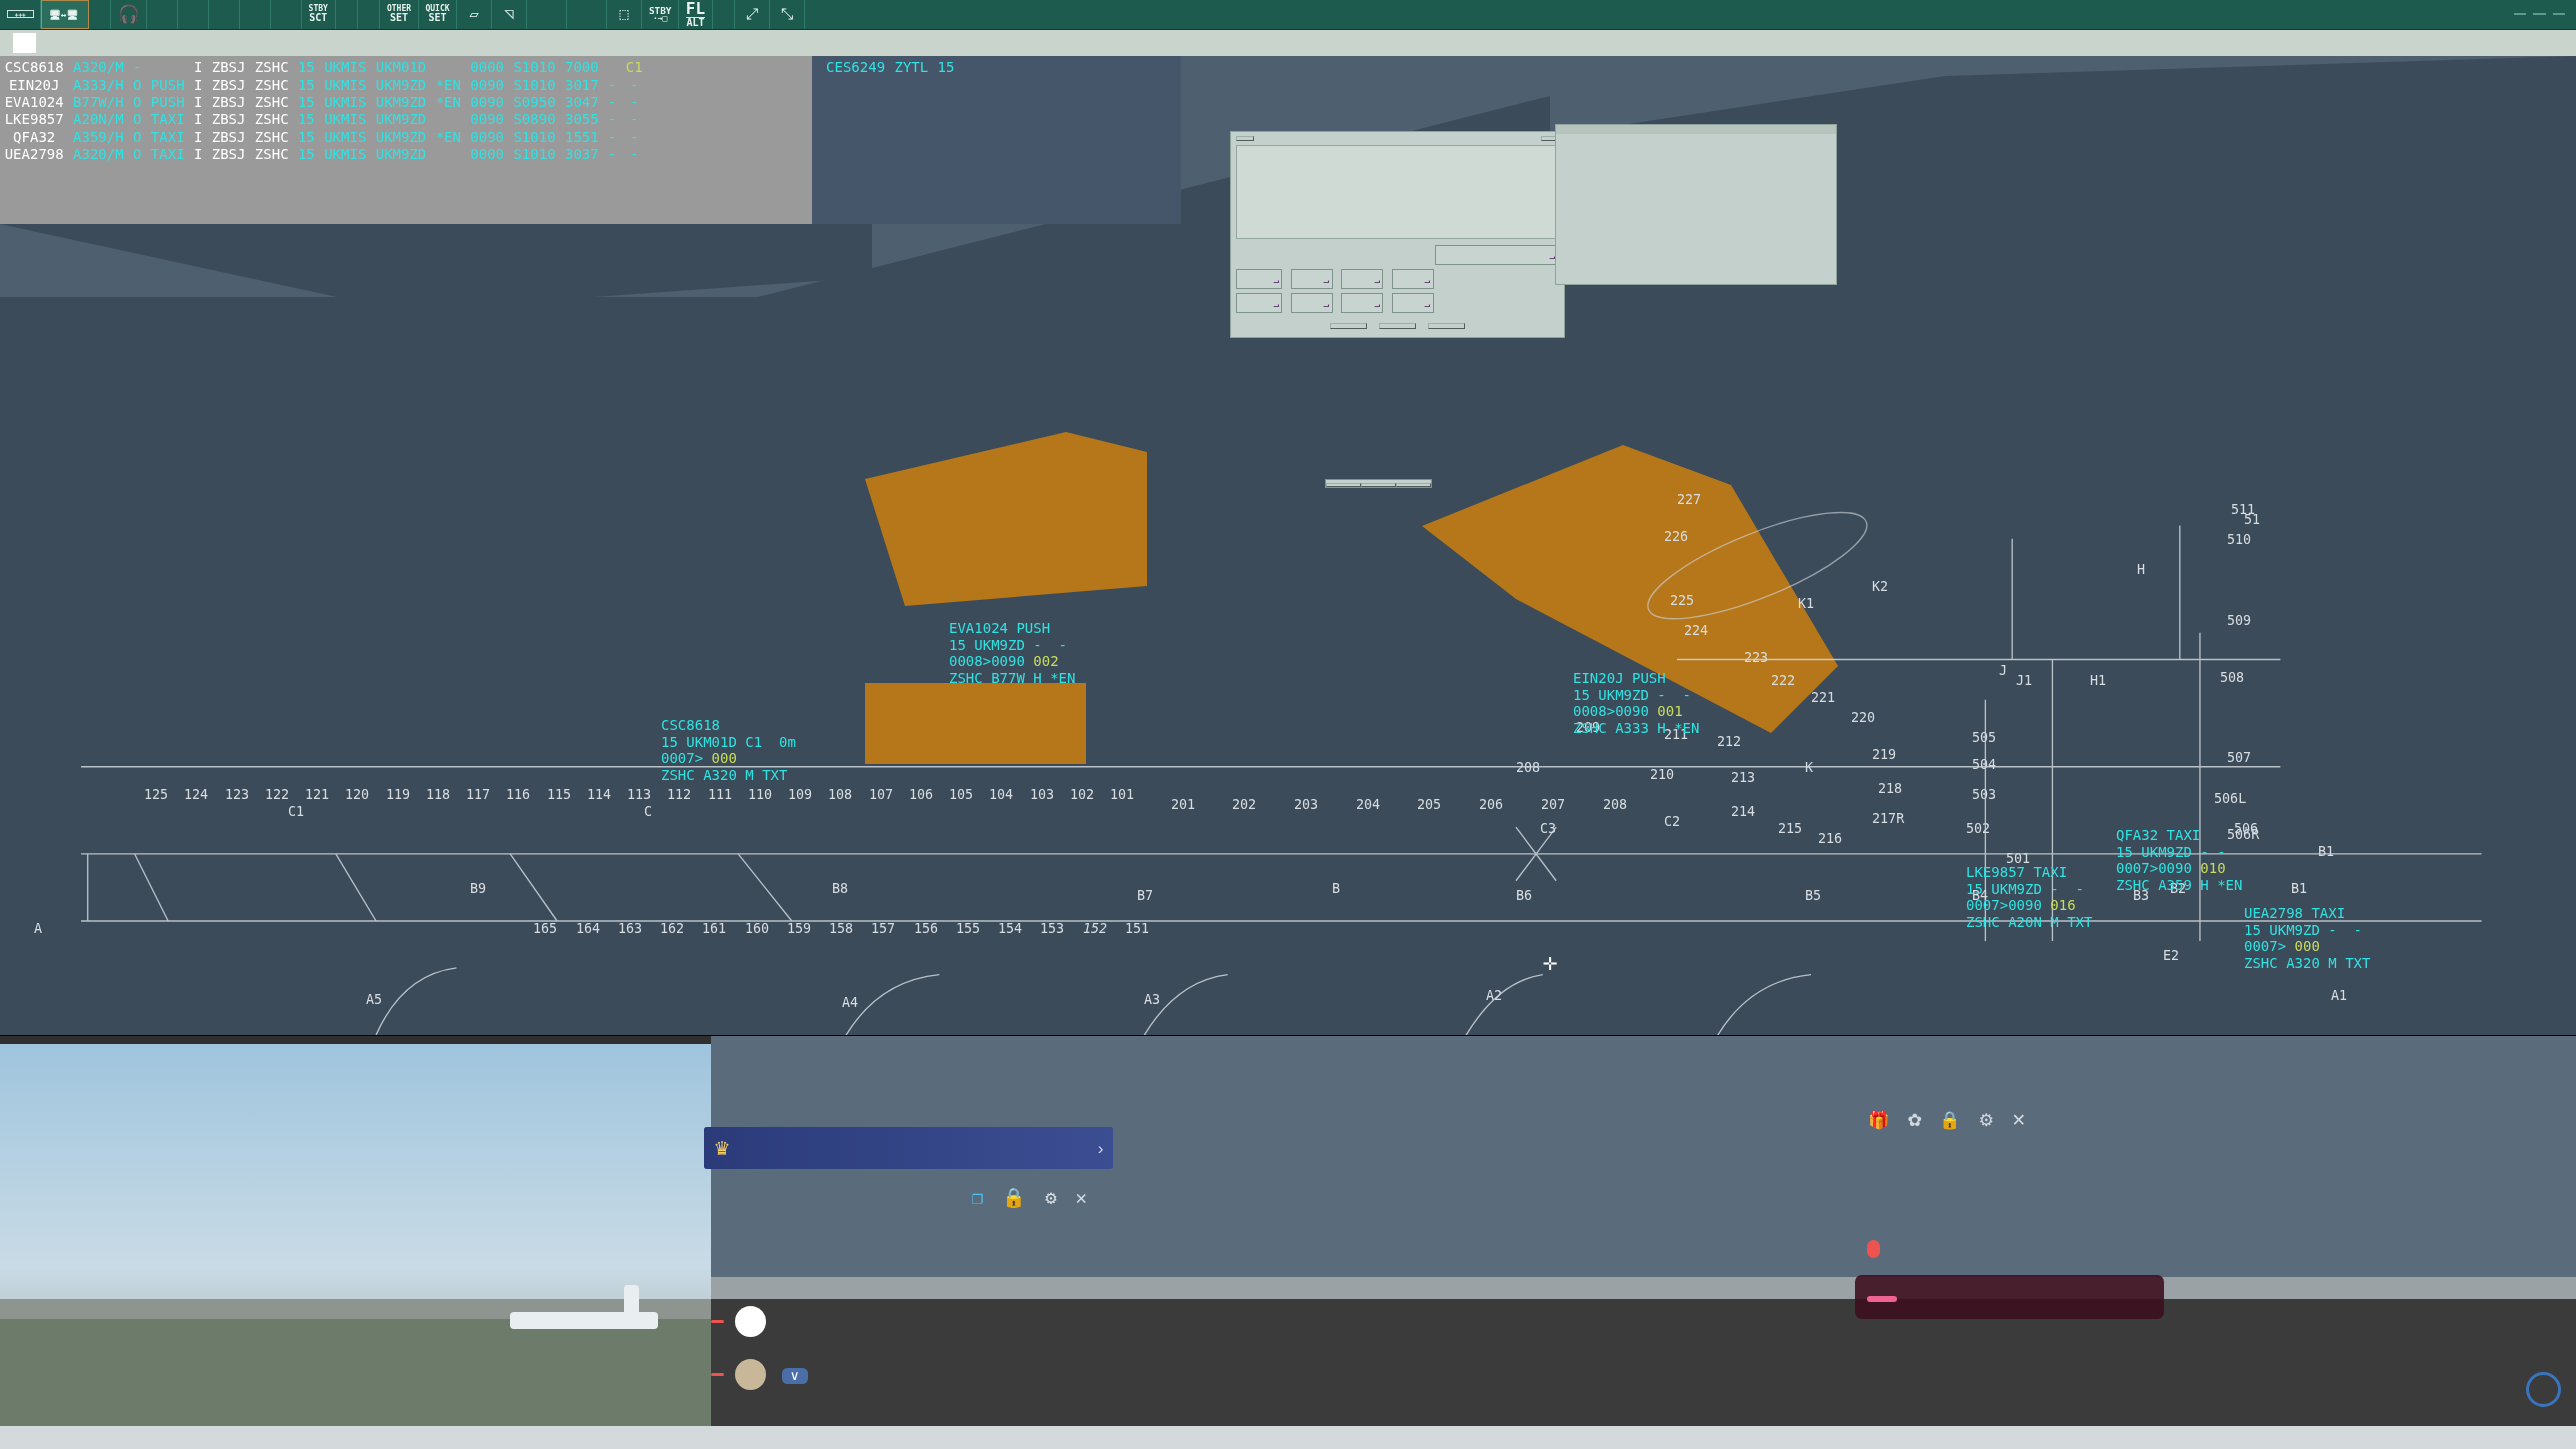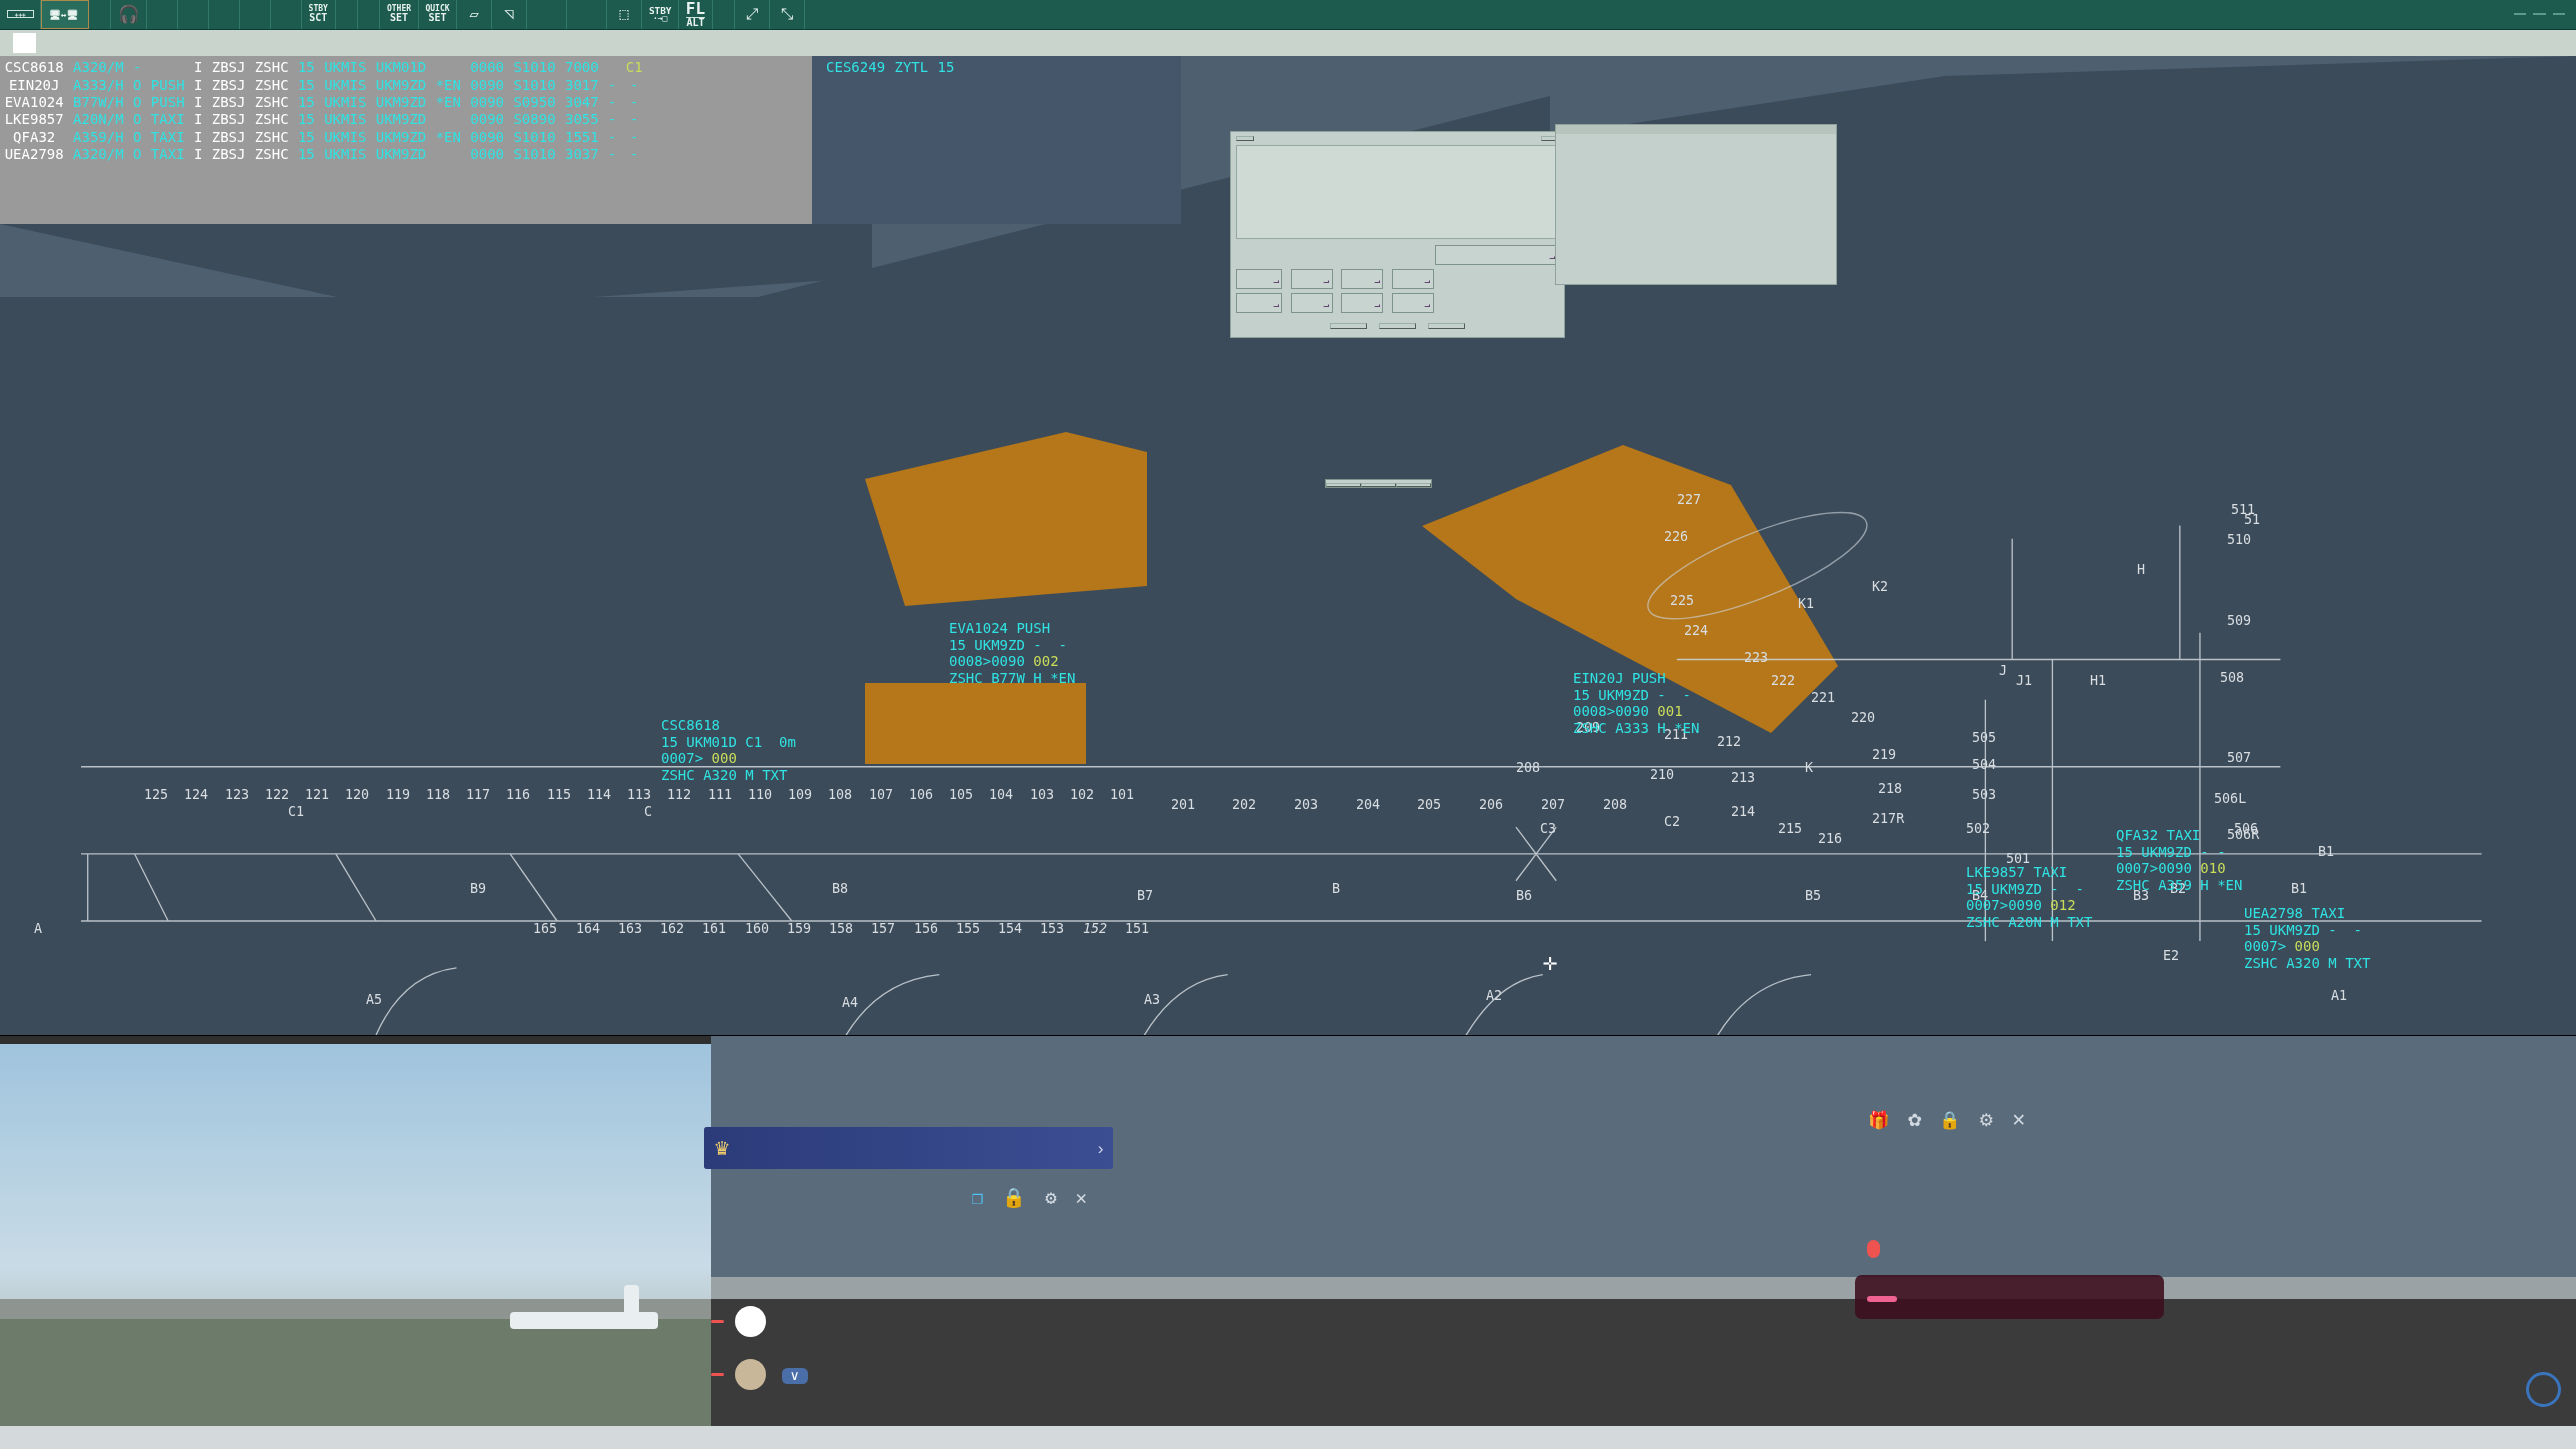--- a/index.html
+++ b/index.html
@@ -638,21 +638,21 @@
     <g stroke="#cfd6dd" stroke-width="2" fill="none" opacity="0.6">
       <ellipse cx="2620" cy="760" rx="175" ry="48" transform="rotate(-22 2620 760)"></ellipse>
     </g>
   </svg>
 
   <div id="tagLayer">
       <div class="tag" style="left: 949px; top: 564px;"><span>EVA1024 PUSH</span><br><span>15 UKM9ZD -  -</span><br><span>0008&gt;0090</span> <span class="num">002</span><br><span>ZSHC B77W H *EN</span></div>
       <div class="tag" style="left: 661px; top: 661px;"><span>CSC8618</span><br><span>15 UKM01D C1  0m</span><br><span>0007&gt;</span> <span class="num">000</span><br><span>ZSHC A320 M TXT</span></div>
       <div class="tag" style="left: 1573px; top: 614px;"><span>EIN20J PUSH</span><br><span>15 UKM9ZD -  -</span><br><span>0008&gt;0090</span> <span class="num">001</span><br><span>ZSHC A333 H *EN</span></div>
       <div class="tag" style="left: 2116px; top: 771px;"><span>QFA32 TAXI</span><br><span>15 UKM9ZD - -</span><br><span>0007&gt;0090</span> <span class="num">010</span><br><span>ZSHC A359 H *EN</span></div>
-      <div class="tag" style="left: 1966px; top: 808px;"><span>LKE9857 TAXI</span><br><span>15 UKM9ZD -  -</span><br><span>0007&gt;0090</span> <span class="num">012</span><br><span>ZSHC A20N M TXT</span></div>
+      <div class="tag" style="left: 1966px; top: 808px;"><span>LKE9857 TAXI</span><br><span>15 UKM9ZD -  -</span><br><span>0007&gt;0090</span> <span class="num">016</span><br><span>ZSHC A20N M TXT</span></div>
       <div class="tag" style="left: 2244px; top: 849px;"><span>UEA2798 TAXI</span><br><span>15 UKM9ZD -  -</span><br><span>0007&gt;</span> <span class="num">000</span><br><span>ZSHC A320 M TXT</span></div>
     </div>
 
   <div class="tag" style="left:2274px;top:416px;color:#d89a3a;">
     <span></span><br>
     <span></span>
   </div>
 
   <div class="label" style="left:2321px;top:1053px;font-size:19px;color:#ffffff;"></div>
 

